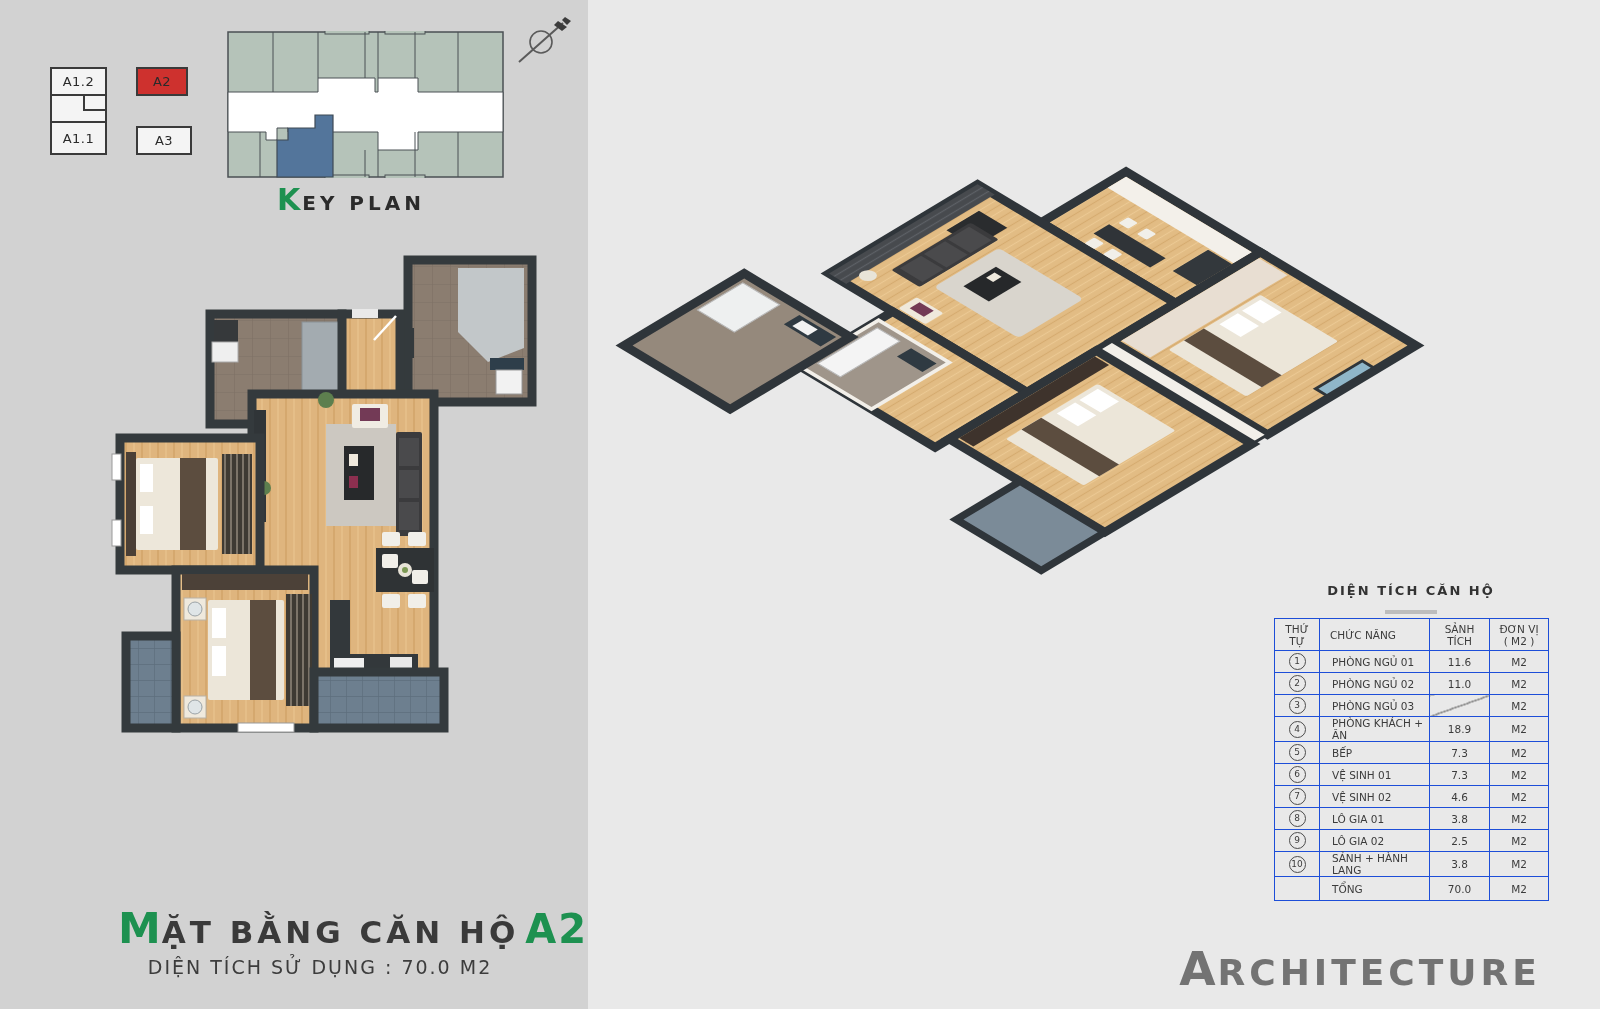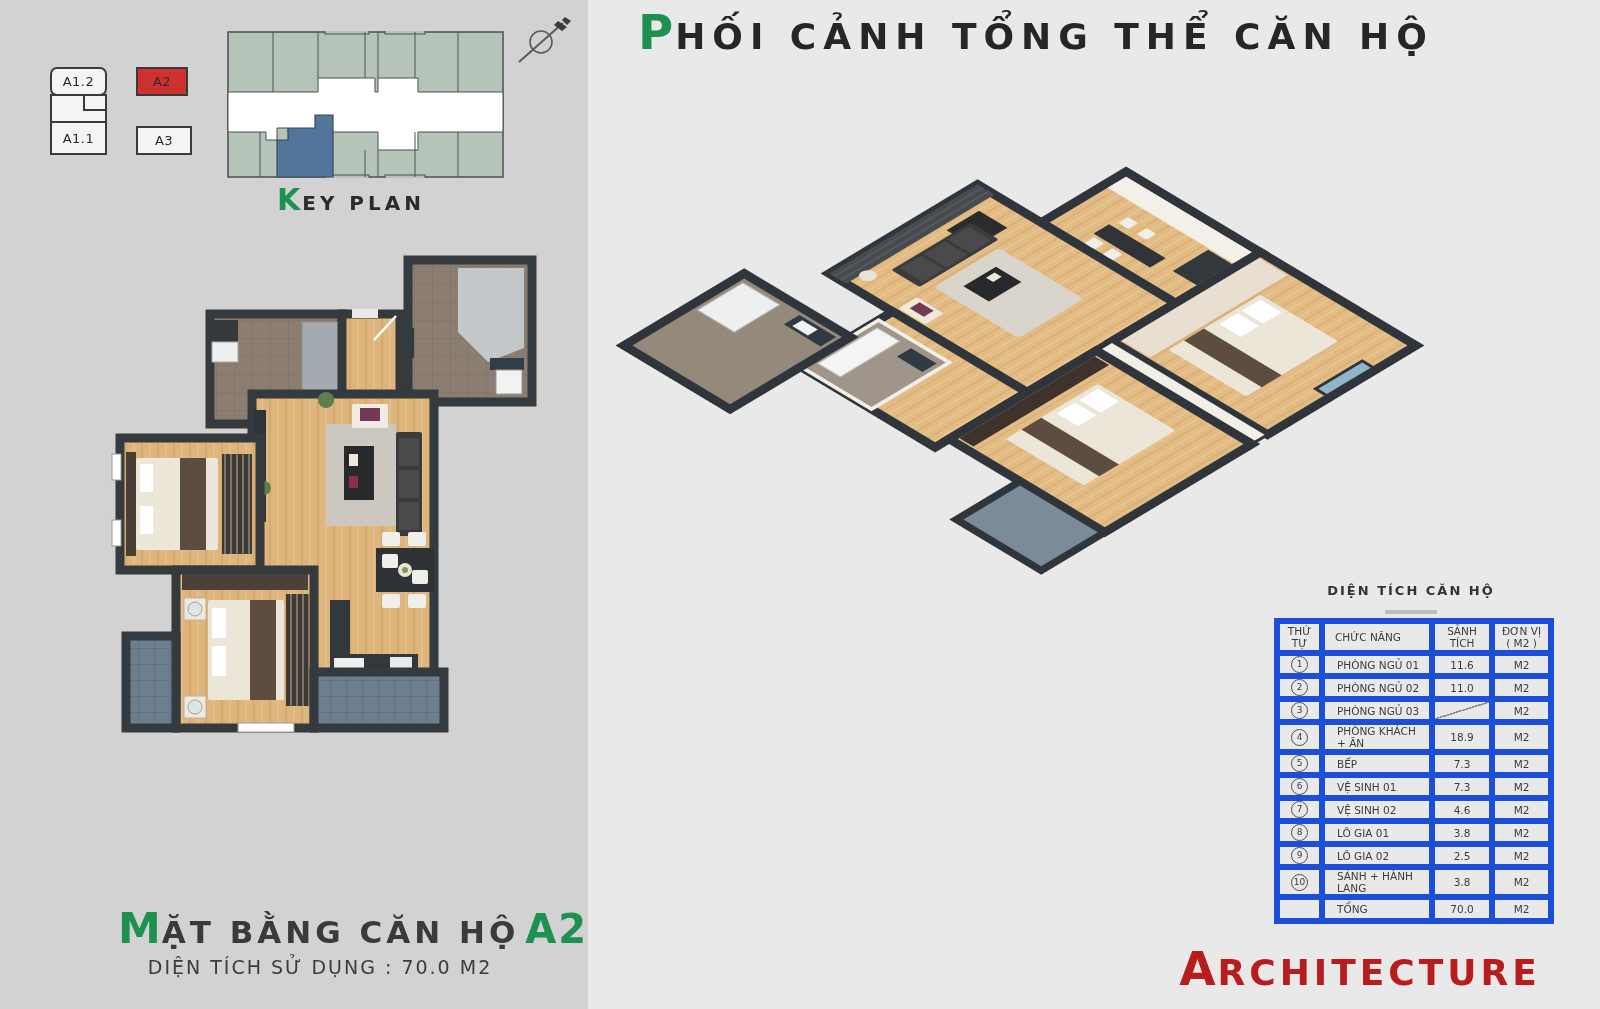--- a/index.html
+++ b/index.html
@@ -43,37 +43,37 @@
   }
   .plan-title .initial{font-size:43px;color:#1d9150;letter-spacing:1px;}
   .plan-title .unit-code{font-size:40px;color:#1d9150;letter-spacing:2px;margin-left:6px;}
   .plan-subtitle{
     left:120px;top:956px;width:400px;text-align:center;white-space:nowrap;
     font-weight:normal;font-size:19px;letter-spacing:2px;color:#3c3c3c;
   }
 
   .branding{
     left:1150px;top:941px;width:420px;text-align:center;white-space:nowrap;
-    font-weight:bold;font-size:36px;letter-spacing:4px;color:#b91c1c;
+    font-weight:bold;font-size:36px;letter-spacing:4px;color:#737373;
   }
   .branding .initial{font-size:47px;letter-spacing:2px;}
 
   
   #table-block{left:1274px;top:583px;width:274px;}
   .table-title{
     text-align:center;font-weight:bold;font-size:13px;letter-spacing:2px;color:#333;
     white-space:nowrap;margin-bottom:12px;
   }
   .title-underline{width:52px;height:4px;background:#bdbdbd;margin:0 auto 4px auto;}
   table.area{
     border-collapse:collapse;table-layout:fixed;width:274px;
     font-size:10.5px;color:#3b3b3b;
   }
   table.area td,table.area th{
-    border:6px solid #1d4ed8;padding:0 4px;box-sizing:border-box;
+    border:1px solid #1d4ed8;padding:0 4px;box-sizing:border-box;
     font-weight:normal;vertical-align:middle;
   }
   col.c1{width:45px;}col.c2{width:110px;}col.c3{width:60px;}col.c4{width:59px;}
   tr.hdr{height:32px;}
   tr.r{height:22px;}
   tr.r11{height:44px;}
   tr.tot{height:24px;}
   .c-no{text-align:center;}
   .c-name{text-align:left;padding-left:12px !important;}
   .c-area,.c-unit{text-align:center;}
@@ -87,21 +87,21 @@
       transparent calc(50% - 0.8px), #8f8f8f calc(50% - 0.8px),
       #8f8f8f calc(50% + 0.8px), transparent calc(50% + 0.8px));
   }
   .two-line div{line-height:1.6;}
 </style>
 </head>
 <body>
 
 <div id="left-panel" class="abs">
 
-  <div class="legend-box" style="left:50px;top:67px;width:57px;height:29px;border-radius:7px;">
+  <div class="legend-box" style="left:50px;top:67px;width:57px;height:29px;">
     <span>A1.2</span>
   </div>
   <div class="legend-box" style="left:50px;top:94px;width:57px;height:29px;">
     <span class="legend-notch"></span>
   </div>
   <div class="legend-box" style="left:50px;top:121px;width:57px;height:34px;">
     <span>A1.1</span>
   </div>
   <div class="legend-box red" style="left:136px;top:67px;width:52px;height:29px;">
     <span>A2</span>
@@ -258,23 +258,20 @@
   </svg>
 
   <div class="abs plan-title">
     <span class="initial">M</span><span>ẶT BẰNG CĂN HỘ</span><span class="unit-code">A2-11</span>
   </div>
   <div class="abs plan-subtitle">DIỆN TÍCH SỬ DỤNG : 70.0 M2</div>
 </div>
 
 <div id="right-panel" class="abs">
 
-  <div class="abs persp-title" style="left:50px;top:4px;">
-    <span class="initial">P</span><span>HỐI CẢNH TỔNG THỂ CĂN HỘ</span>
-  </div>
 
   <svg class="abs" style="left:12px;top:80px;" width="840" height="590" viewBox="0 0 840 590">
     <defs>
       <pattern id="isowood" width="16" height="16" patternUnits="userSpaceOnUse">
         <rect width="16" height="16" fill="#e2bc84"></rect>
         <line x1="4" y1="0" x2="4" y2="16" stroke="#d5ab6f" stroke-width="1.5"></line>
         <line x1="12" y1="0" x2="12" y2="16" stroke="#ecc994" stroke-width="1.5"></line>
       </pattern>
       <pattern id="isostripe" width="9" height="9" patternUnits="userSpaceOnUse">
         <rect width="9" height="9" fill="#474a4e"></rect>

